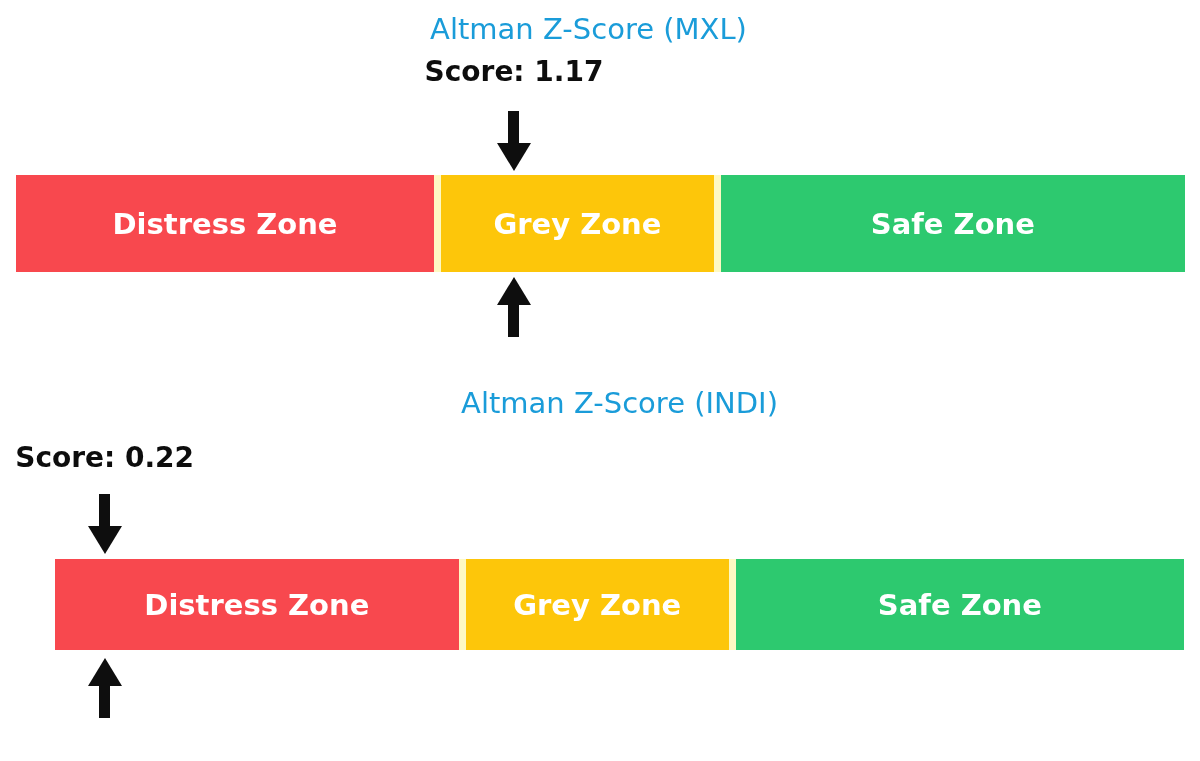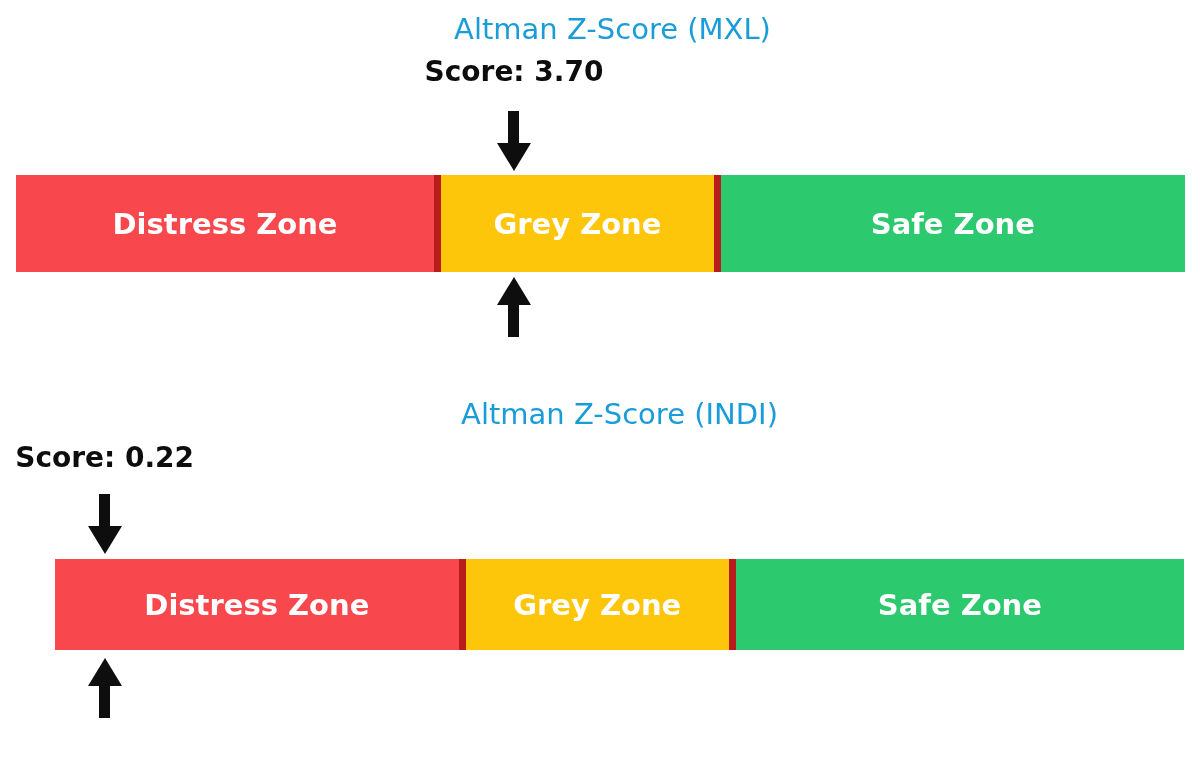--- a/index.html
+++ b/index.html
@@ -25,21 +25,21 @@
     font-size: 28px;
     font-weight: 700;
     color: #0d0d0d;
     white-space: nowrap;
   }
 
   .zone-bar {
     position: absolute;
     display: flex;
     gap: 7px;
-    background: #b91c1c;
+    background: #fef9c3;
     justify-content: flex-end;
   }
   .zone {
     flex-grow: 1;
     flex-basis: 0;
     display: flex;
     align-items: center;
     justify-content: center;
   }
   .zone-label {
@@ -64,39 +64,39 @@
     border-top: 28px solid #0e0e0e;
   }
   .arrow-head-up {
     width: 0; height: 0;
     border-left: 17px solid transparent;
     border-right: 17px solid transparent;
     border-bottom: 28px solid #0e0e0e;
   }
 
   
-  .c0 .chart-title { left: 28px; width: 1169px; top: 12px; }
+  .c0 .chart-title { left: 4px; width: 1169px; top: 12px; }
   .c0 .score-label { top: 55px; }
   .c0 .marker-down { top: 111px; }
   .c0 .zone-bar   { left: 16px; top: 175px; width: 1169px; height: 97px; }
   .c0 .marker-up  { top: 277px; }
 
   
-  .c1 .chart-title { left: 55px; width: 1129px; top: 397px; }
+  .c1 .chart-title { left: 55px; width: 1129px; top: 386px; }
   .c1 .score-label { top: 441px; text-align: right; }
   .c1 .marker-down { top: 494px; }
   .c1 .zone-bar   { left: 55px; top: 559px; width: 1129px; height: 91px; }
   .c1 .marker-up  { top: 658px; }
 </style>
 </head>
 <body>
 
 <div class="chart c0">
   <div class="chart-title" style="color: rgb(26, 156, 217);">Altman Z-Score (MXL)</div>
-  <div class="score-label marker" style="left: 513.994px;">Score: 3.70</div>
+  <div class="score-label marker" style="left: 513.994px;">Score: 1.17</div>
 
   <div class="marker marker-down" style="left: 513.994px;">
     <div class="arrow-shaft"></div>
     <div class="arrow-head-down"></div>
   </div>
 
   <div class="zone-bar">
     <div class="zone" style="flex-grow: 1.81; background: rgb(248, 72, 78);">
       <span class="zone-label">Distress Zone</span>
     </div>

